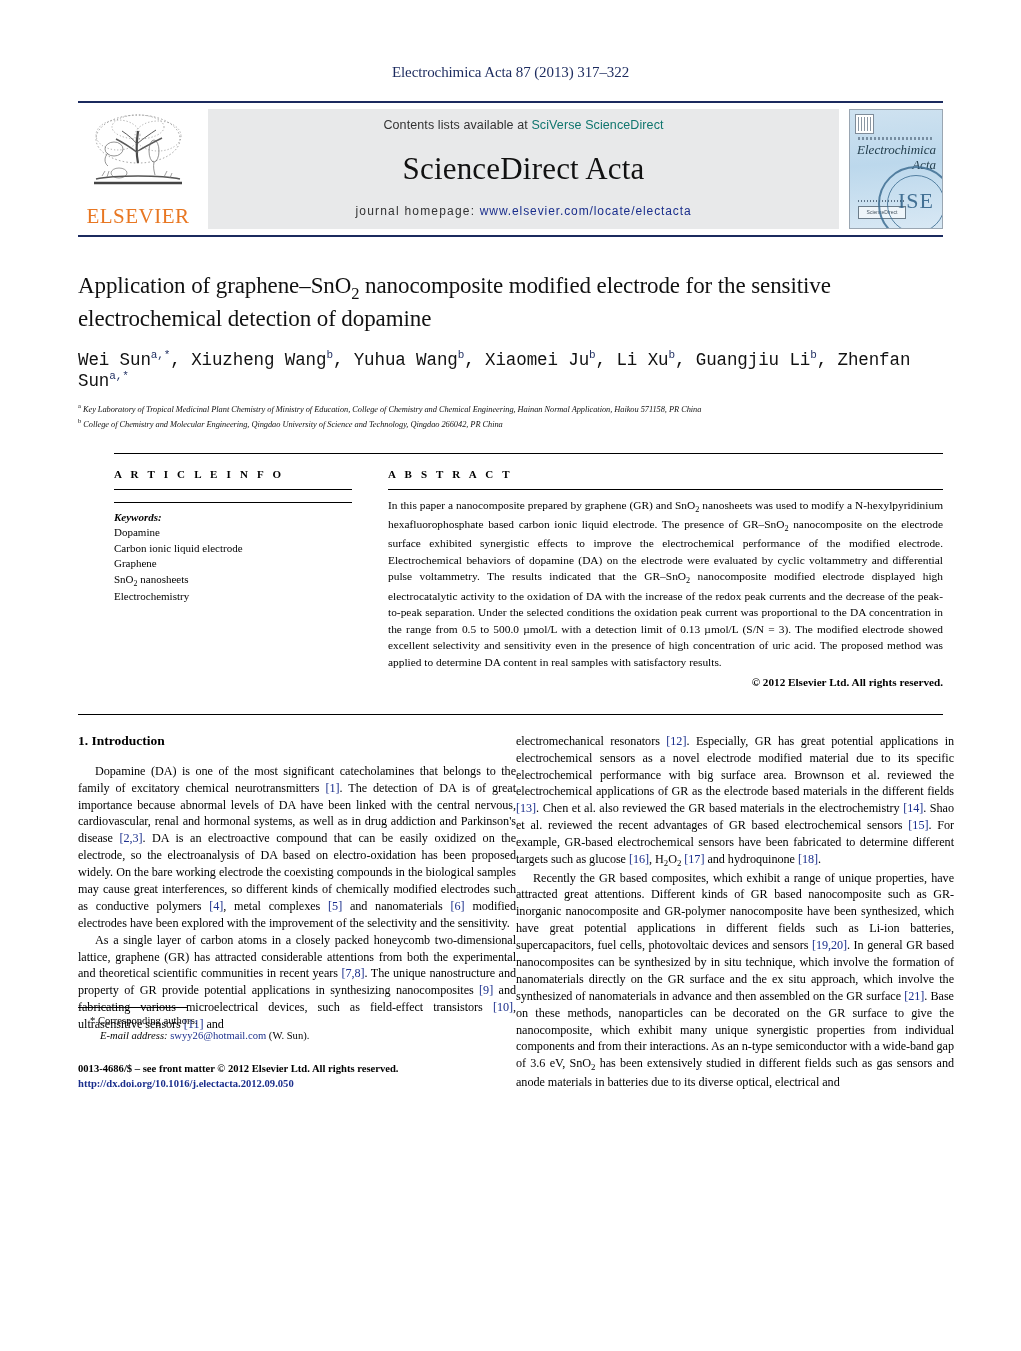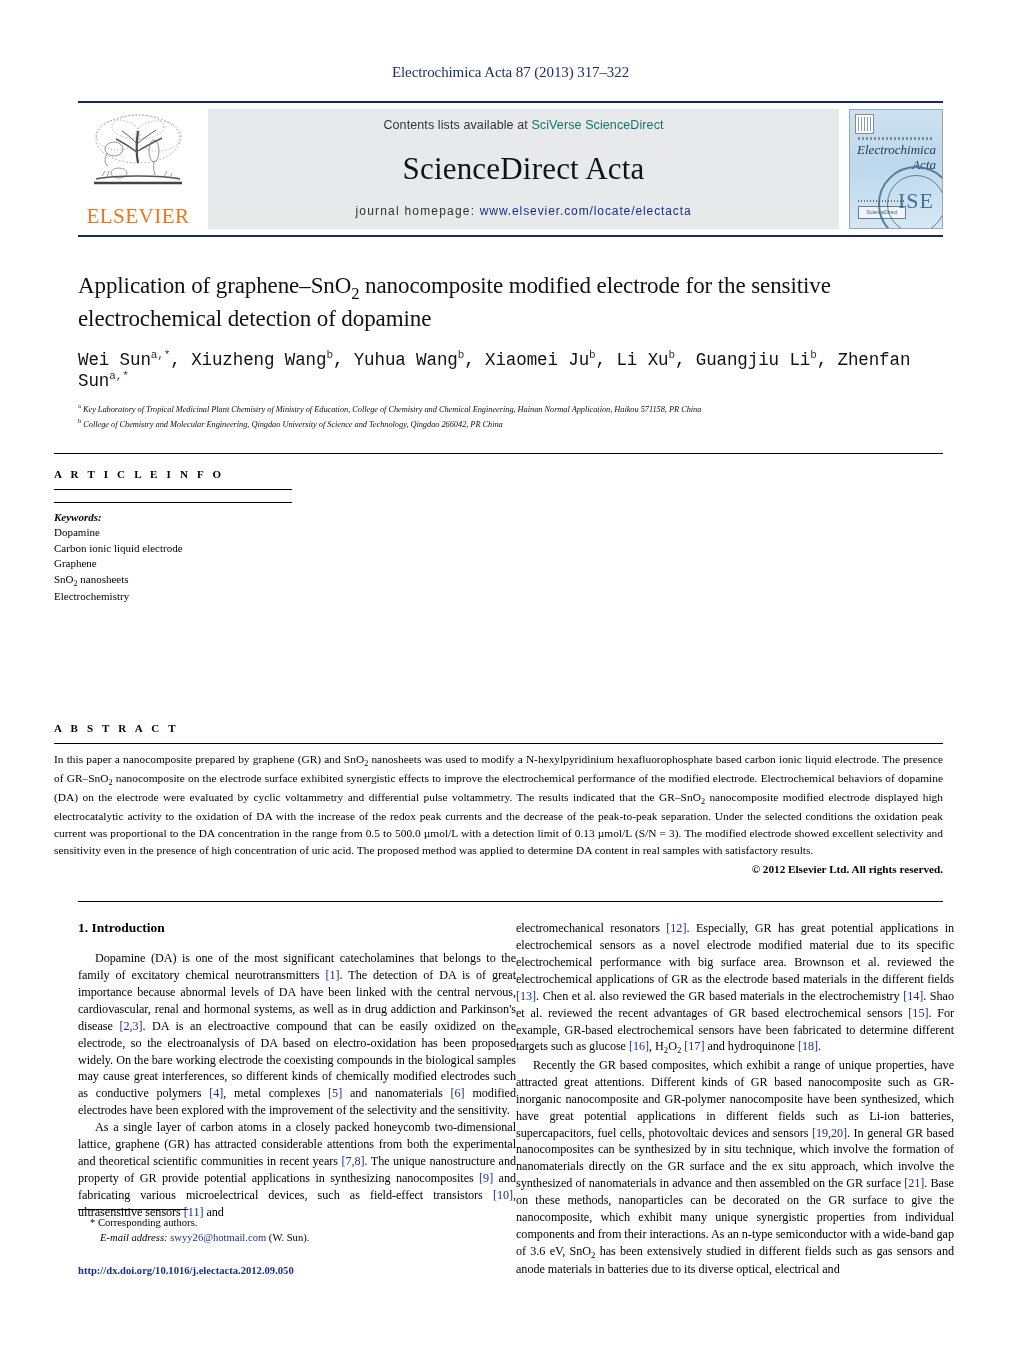--- a/index.html
+++ b/index.html
@@ -178,26 +178,25 @@
     font-style: italic;
     font-size: 8.4px;
     line-height: 1.55;
     color: #111;
     letter-spacing: -0.05px;
   }
   .affiliations sup { font-style: normal; font-size: 6.6px; }
 
   
   .info-abstract {
-    margin: 22px 78px 0 54px;
+    margin: 22px 78px 0 114px;
     display: flex;
-    gap: 16px;
+    gap: 36px;
     border-top: 1.6px solid #000;
     padding-top: 14px;
-    flex-direction: column;
   }
   .col-info { width: 238px; flex: 0 0 238px; }
   .col-abstract { flex: 1 1 auto; }
   .sec-head {
     font-family: "Liberation Serif", serif;
     font-weight: bold;
     font-size: 11px;
     letter-spacing: 3.2px;
     margin-bottom: 9px;
   }
@@ -392,20 +391,21 @@
 
       <p class="para"><span>As a single layer of carbon atoms in a closely packed honeycomb two-dimensional lattice, graphene (GR) has attracted considerable attentions from both the experimental and theoretical scientific communities in recent years </span><span class="ref">[7,8]</span><span>. The unique nanostructure and property of GR provide potential applications in synthesizing nanocomposites </span><span class="ref">[9]</span><span> and fabricating various microelectrical devices, such as field-effect transistors </span><span class="ref">[10]</span><span>, ultrasensitive sensors </span><span class="ref">[11]</span><span> and</span></p>
 
       <div class="footnotes">
         <div class="fn-rule"></div>
         <div class="fn-corr">
           <div>* Corresponding authors.</div>
           <div style="padding-left:10px"><span class="em">E-mail address:</span> <a class="fn-email" href="#" style="text-decoration:none">swyy26@hotmail.com</a><span> (W. Sun).</span></div>
         </div>
         <div class="issn-block">
+          <div>0013-4686/$ – see front matter © 2012 Elsevier Ltd. All rights reserved.</div>
           <a class="doi-link" href="#" style="text-decoration:none">http://dx.doi.org/10.1016/j.electacta.2012.09.050</a>
         </div>
       </div>
     </div>
 
     <div class="bcol">
       <p class="para cont"><span>electromechanical resonators </span><span class="ref">[12]</span><span>. Especially, GR has great potential applications in electrochemical sensors as a novel electrode modified material due to its specific electrochemical performance with big surface area. Brownson et al. reviewed the electrochemical applications of GR as the electrode based materials in the different fields </span><span class="ref">[13]</span><span>. Chen et al. also reviewed the GR based materials in the electrochemistry </span><span class="ref">[14]</span><span>. Shao et al. reviewed the recent advantages of GR based electrochemical sensors </span><span class="ref">[15]</span><span>. For example, GR-based electrochemical sensors have been fabricated to determine different targets such as glucose </span><span class="ref">[16]</span><span>, H</span><sub>2</sub><span>O</span><sub>2</sub><span> </span><span class="ref">[17]</span><span> and hydroquinone </span><span class="ref">[18]</span><span>.</span></p>
 
       <p class="para"><span>Recently the GR based composites, which exhibit a range of unique properties, have attracted great attentions. Different kinds of GR based nanocomposite such as GR-inorganic nanocomposite and GR-polymer nanocomposite have been synthesized, which have great potential applications in different fields such as Li-ion batteries, supercapacitors, fuel cells, photovoltaic devices and sensors </span><span class="ref">[19,20]</span><span>. In general GR based nanocomposites can be synthesized by in situ technique, which involve the formation of nanomaterials directly on the GR surface and the ex situ approach, which involve the synthesized of nanomaterials in advance and then assembled on the GR surface </span><span class="ref">[21]</span><span>. Base on these methods, nanoparticles can be decorated on the GR surface to give the nanocomposite, which exhibit many unique synergistic properties from individual components and from their interactions. As an n-type semiconductor with a wide-band gap of 3.6 eV, SnO</span><sub>2</sub><span> has been extensively studied in different fields such as gas sensors and anode materials in batteries due to its diverse optical, electrical and</span></p>
     </div>

